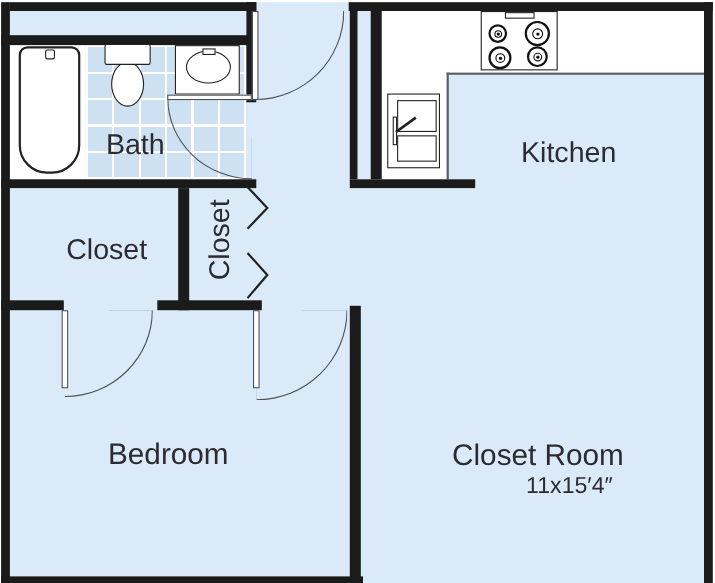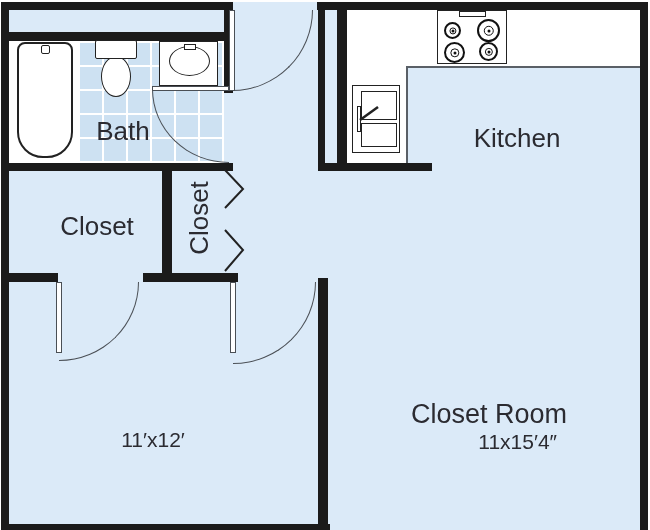--- a/index.html
+++ b/index.html
@@ -141,16 +141,16 @@
   <svg class="abs" id="overlay-svg" viewBox="0 0 650 530">
     <polyline points="225,170 243,189 225,208" fill="none" stroke="#222" stroke-width="2"></polyline>
     <polyline points="225,230 243,250 225,271" fill="none" stroke="#222" stroke-width="2"></polyline>
     <line x1="360" y1="120" x2="378" y2="107" stroke="#222" stroke-width="2.5"></line>
   </svg>
 
   <div class="abs room-label lbl-lg" id="bath-label">Bath</div>
   <div class="abs room-label lbl-lg" id="kitchen-label">Kitchen</div>
   <div class="abs room-label lbl-lg" id="closet-large-label">Closet</div>
   <div class="abs room-label lbl-lg" id="closet-small-label">Closet</div>
-  <div class="abs room-label lbl-sm" id="bedroom-dims">11′x12′</div>
+  <div class="abs room-label lbl-lg" id="bedroom-label">Bedroom</div>
   <div class="abs room-label lbl-lg" id="living-label">Closet Room</div>
   <div class="abs room-label lbl-sm" id="living-dims">11x15′4″</div>
 </div>
 
 </body></html>

